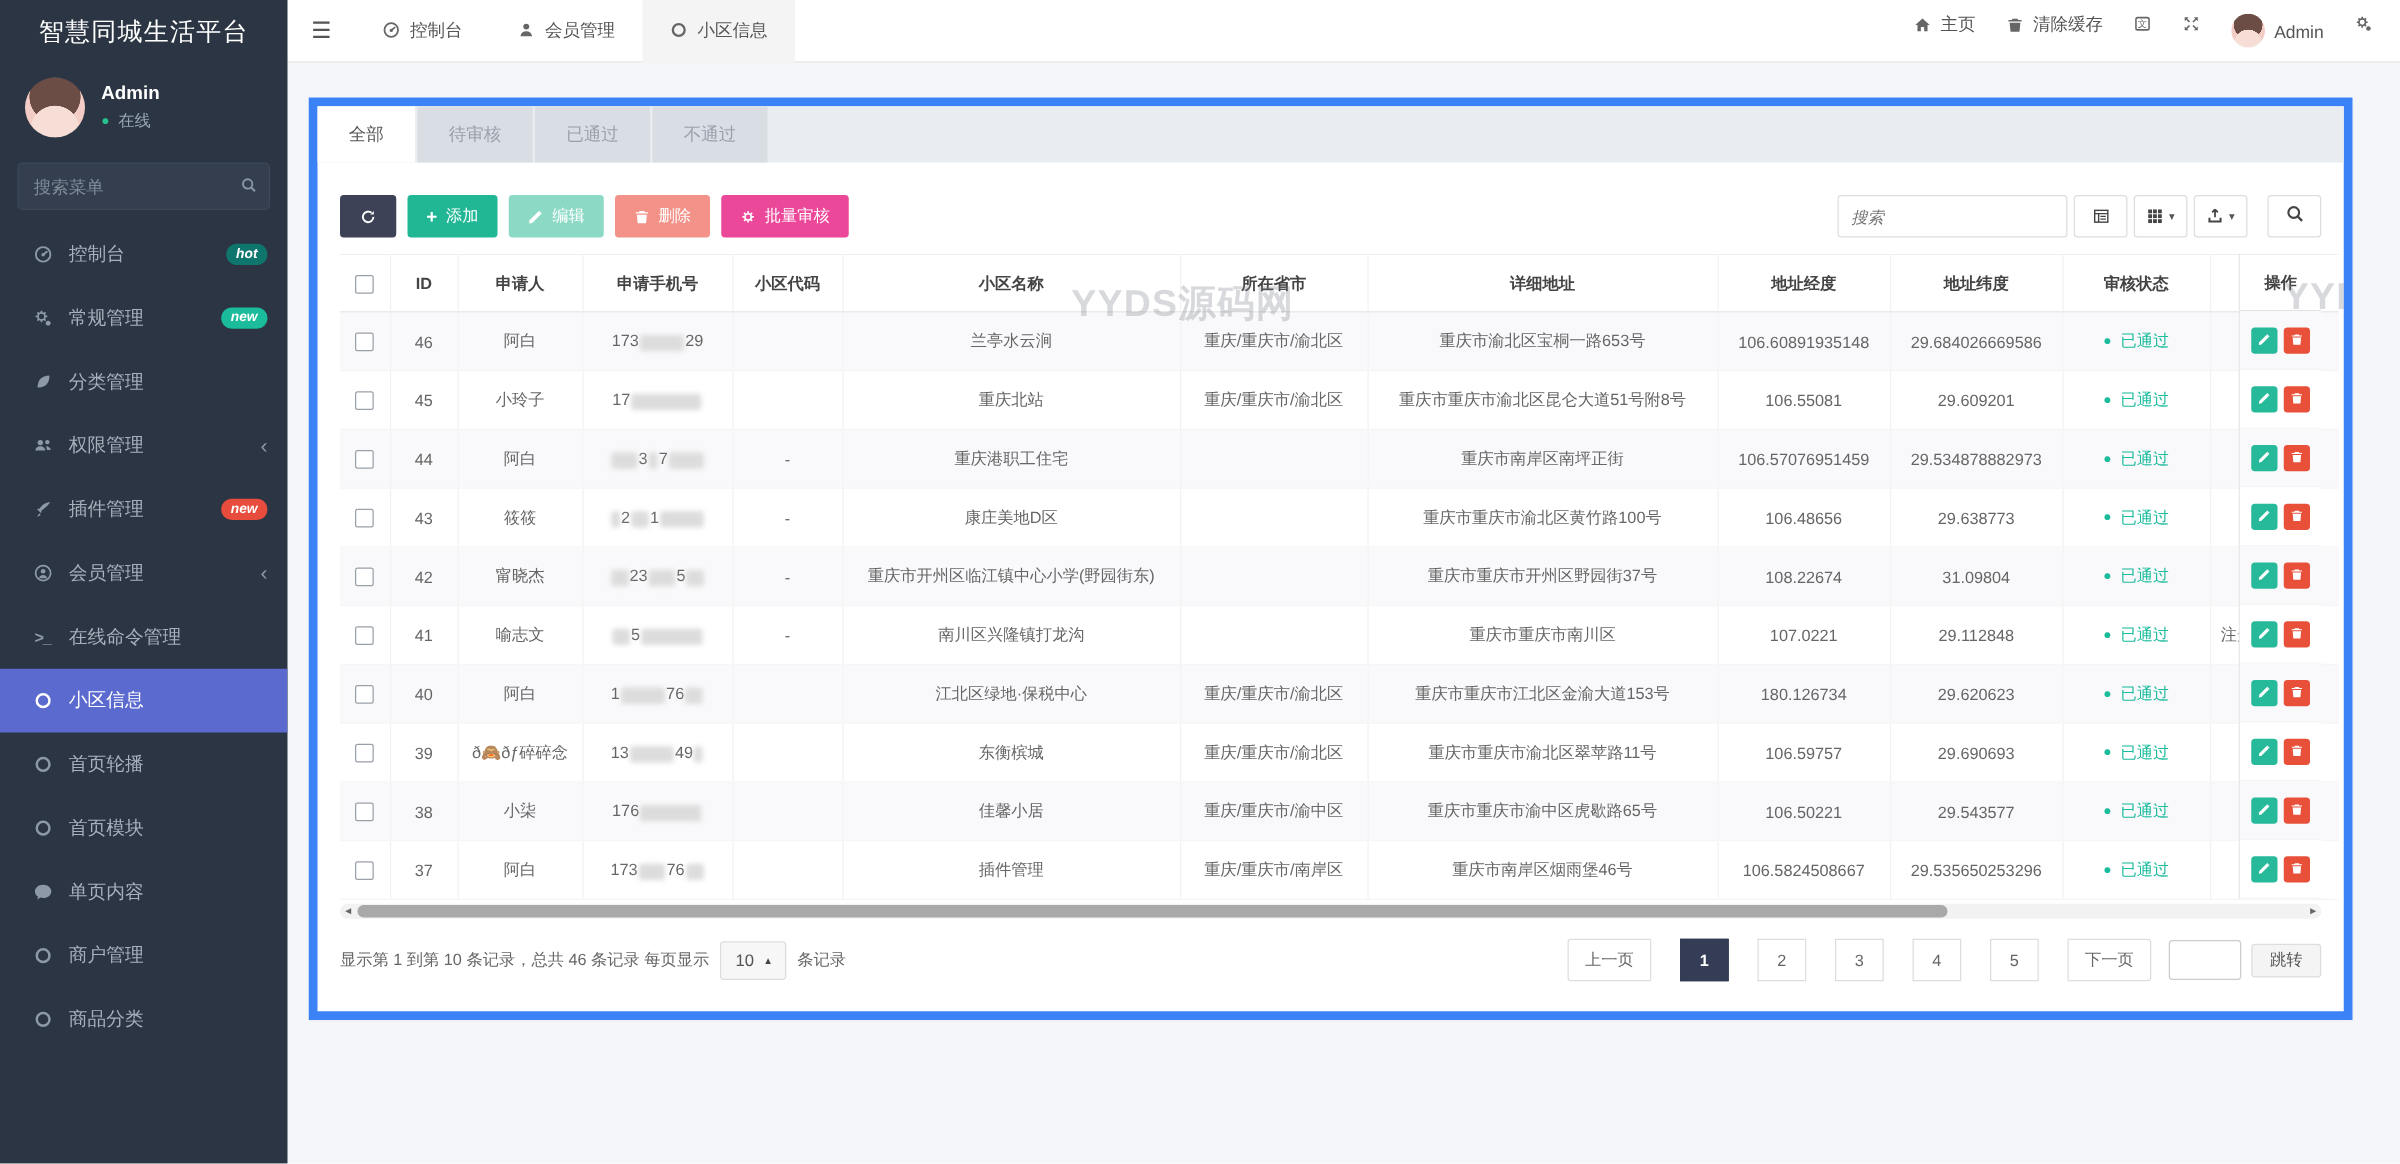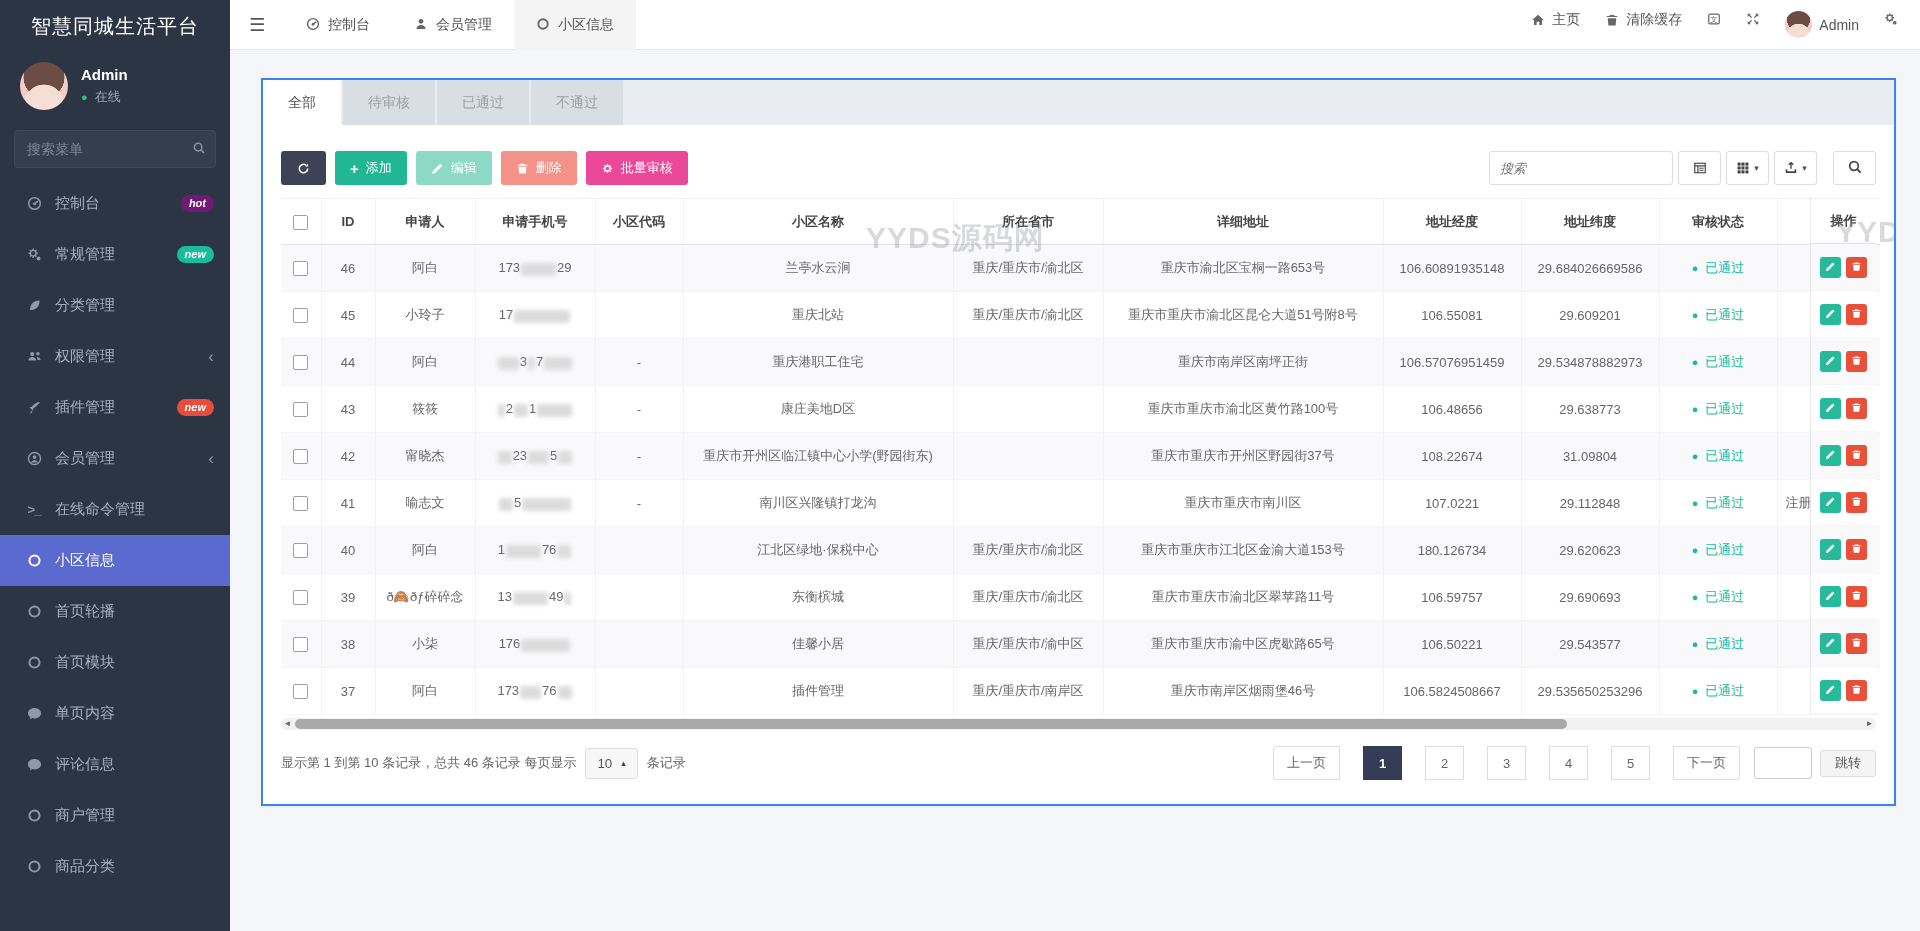--- a/index.html
+++ b/index.html
@@ -38,21 +38,21 @@
   .topbar{position:absolute;left:230px;right:0;top:0;height:50px;background:#fff;border-bottom:1px solid #e6e6e6;display:flex;align-items:center;z-index:9;}
   .burger{width:54px;text-align:center;font-size:18px;color:#555;cursor:pointer;}
   .ttab{height:50px;display:flex;align-items:center;gap:8px;padding:0 22px;color:#555;font-size:14px;cursor:pointer;}
   .ttab .ic{color:#666;font-size:14px;}
   .ttab.active{background:#f4f4f4;}
   .tright{margin-left:auto;display:flex;align-items:flex-start;gap:25px;padding-right:22px;color:#555;font-size:14px;}
   .titem{display:flex;align-items:center;gap:7px;cursor:pointer;}
   .titem .ic{color:#666;font-size:14px;}
 
   
-  .panel{position:absolute;left:261px;top:78px;width:1635px;background:#fff;border:2px solid #3b82f6;box-shadow:0 1px 2px rgba(0,0,0,.05);overflow:hidden;}
+  .panel{position:absolute;left:247px;top:78px;width:1635px;background:#fff;border:7px solid #3b82f6;box-shadow:0 1px 2px rgba(0,0,0,.05);overflow:hidden;}
   .ptabs{background:#e9ecf1;display:flex;height:45px;align-items:stretch;}
   .ptab{padding:0 25px;display:flex;align-items:center;font-size:14px;color:#9aa1ab;background:#d9dde4;margin-right:2px;cursor:pointer;}
   .ptab.active{background:#fff;color:#555;}
   .pbody{padding:0 18px 24px;}
 
   .toolbar{margin-top:26px;display:flex;align-items:center;}
   .tbtn{height:34px;border:none;border-radius:3px;color:#fff;font-size:13px;display:inline-flex;align-items:center;gap:7px;padding:0 15px;margin-right:9px;cursor:pointer;}
   .tbtn .bic{font-size:13px;display:inline-flex;}
   .tbtn.refresh{width:45px;justify-content:center;background:#3d4257;padding:0;font-size:14px;}
   .tbtn.add{background:#21b795;}
@@ -133,21 +133,21 @@
     <nav class="menu" id="menu">
         <div class="mi">
           <span class="ic">
             <svg viewBox="0 0 16 16">
               <circle cx="8" cy="8" r="6.2" fill="none" stroke="currentColor" stroke-width="1.6"></circle>
               <path d="M8 8.4 L11.6 5.4" stroke="currentColor" stroke-width="1.6" fill="none"></path>
               <circle cx="8" cy="8.4" r="1.5"></circle>
             </svg>
           </span>
           <span class="lbl">控制台</span>
-          <span class="badge" style="background: #701a75;">hot</span>
+          <span class="badge" style="background: #0f766e;">hot</span>
         </div>
         <div class="mi">
           <span class="ic">
             <svg viewBox="0 0 16 16">
               <g stroke="currentColor" stroke-width="1.5" fill="none">
                 <circle cx="6.6" cy="6.6" r="3"></circle>
                 <path d="M6.6 1.6v2M6.6 9.6v2M1.6 6.6h2M9.6 6.6h2M3.1 3.1l1.4 1.4M8.7 8.7l1.4 1.4M10.1 3.1L8.7 4.5M4.5 8.7l-1.4 1.4"></path>
               </g>
               <circle cx="12.3" cy="12.3" r="2.1"></circle>
             </svg>
@@ -224,28 +224,20 @@
           </span>
           <span class="lbl">首页模块</span>
         </div>
         <div class="mi">
           <span class="ic">
             <svg viewBox="0 0 16 16">
               <path d="M8 2C4.1 2 1 4.5 1 7.6c0 1.8 1 3.4 2.6 4.4L3 14.5l2.8-1.6c.7.2 1.4.3 2.2.3 3.9 0 7-2.5 7-5.6S11.9 2 8 2z"></path>
             </svg>
           </span>
           <span class="lbl">单页内容</span>
-        </div>
-        <div class="mi">
-          <span class="ic">
-            <svg viewBox="0 0 16 16">
-              <path d="M8 2C4.1 2 1 4.5 1 7.6c0 1.8 1 3.4 2.6 4.4L3 14.5l2.8-1.6c.7.2 1.4.3 2.2.3 3.9 0 7-2.5 7-5.6S11.9 2 8 2z"></path>
-            </svg>
-          </span>
-          <span class="lbl">评论信息</span>
         </div>
         <div class="mi">
           <span class="ic">
             <svg viewBox="0 0 16 16">
               <circle cx="8" cy="8" r="5.4" fill="none" stroke="currentColor" stroke-width="2.1"></circle>
             </svg>
           </span>
           <span class="lbl">商户管理</span>
         </div>
         <div class="mi">

